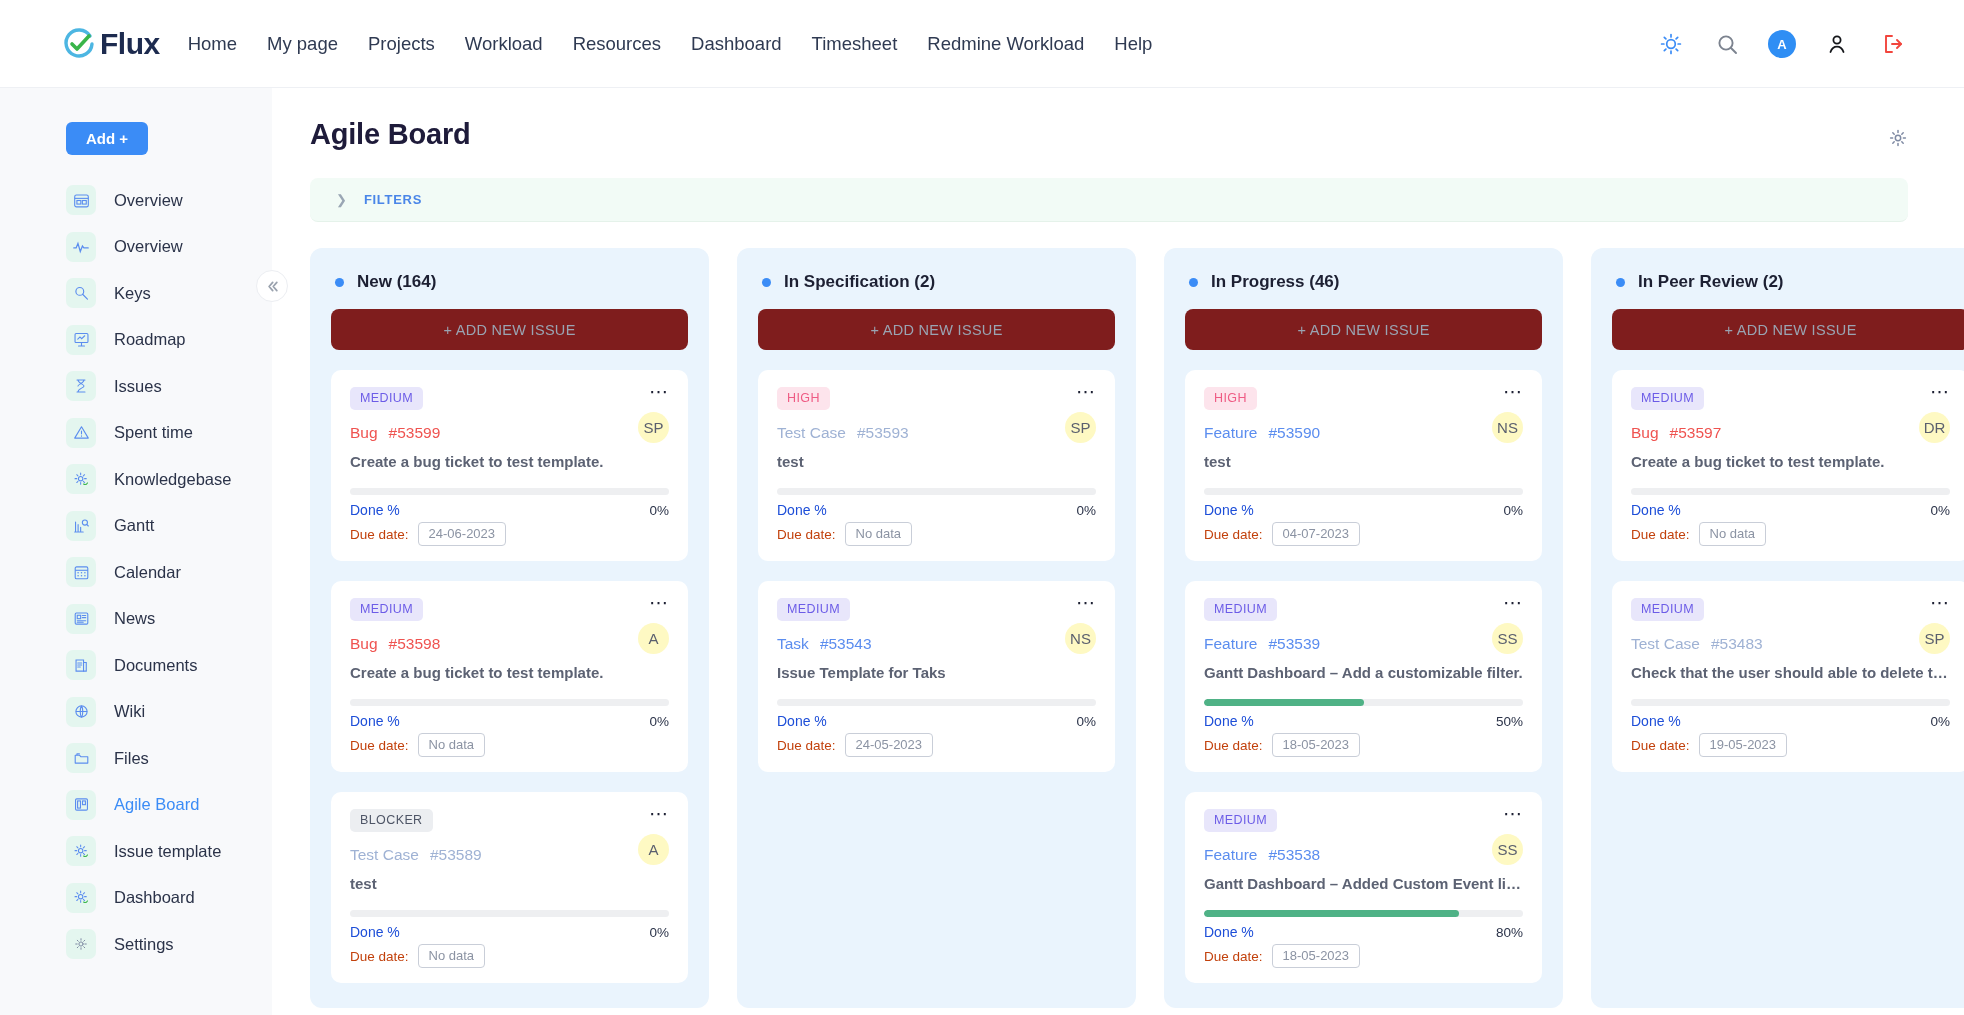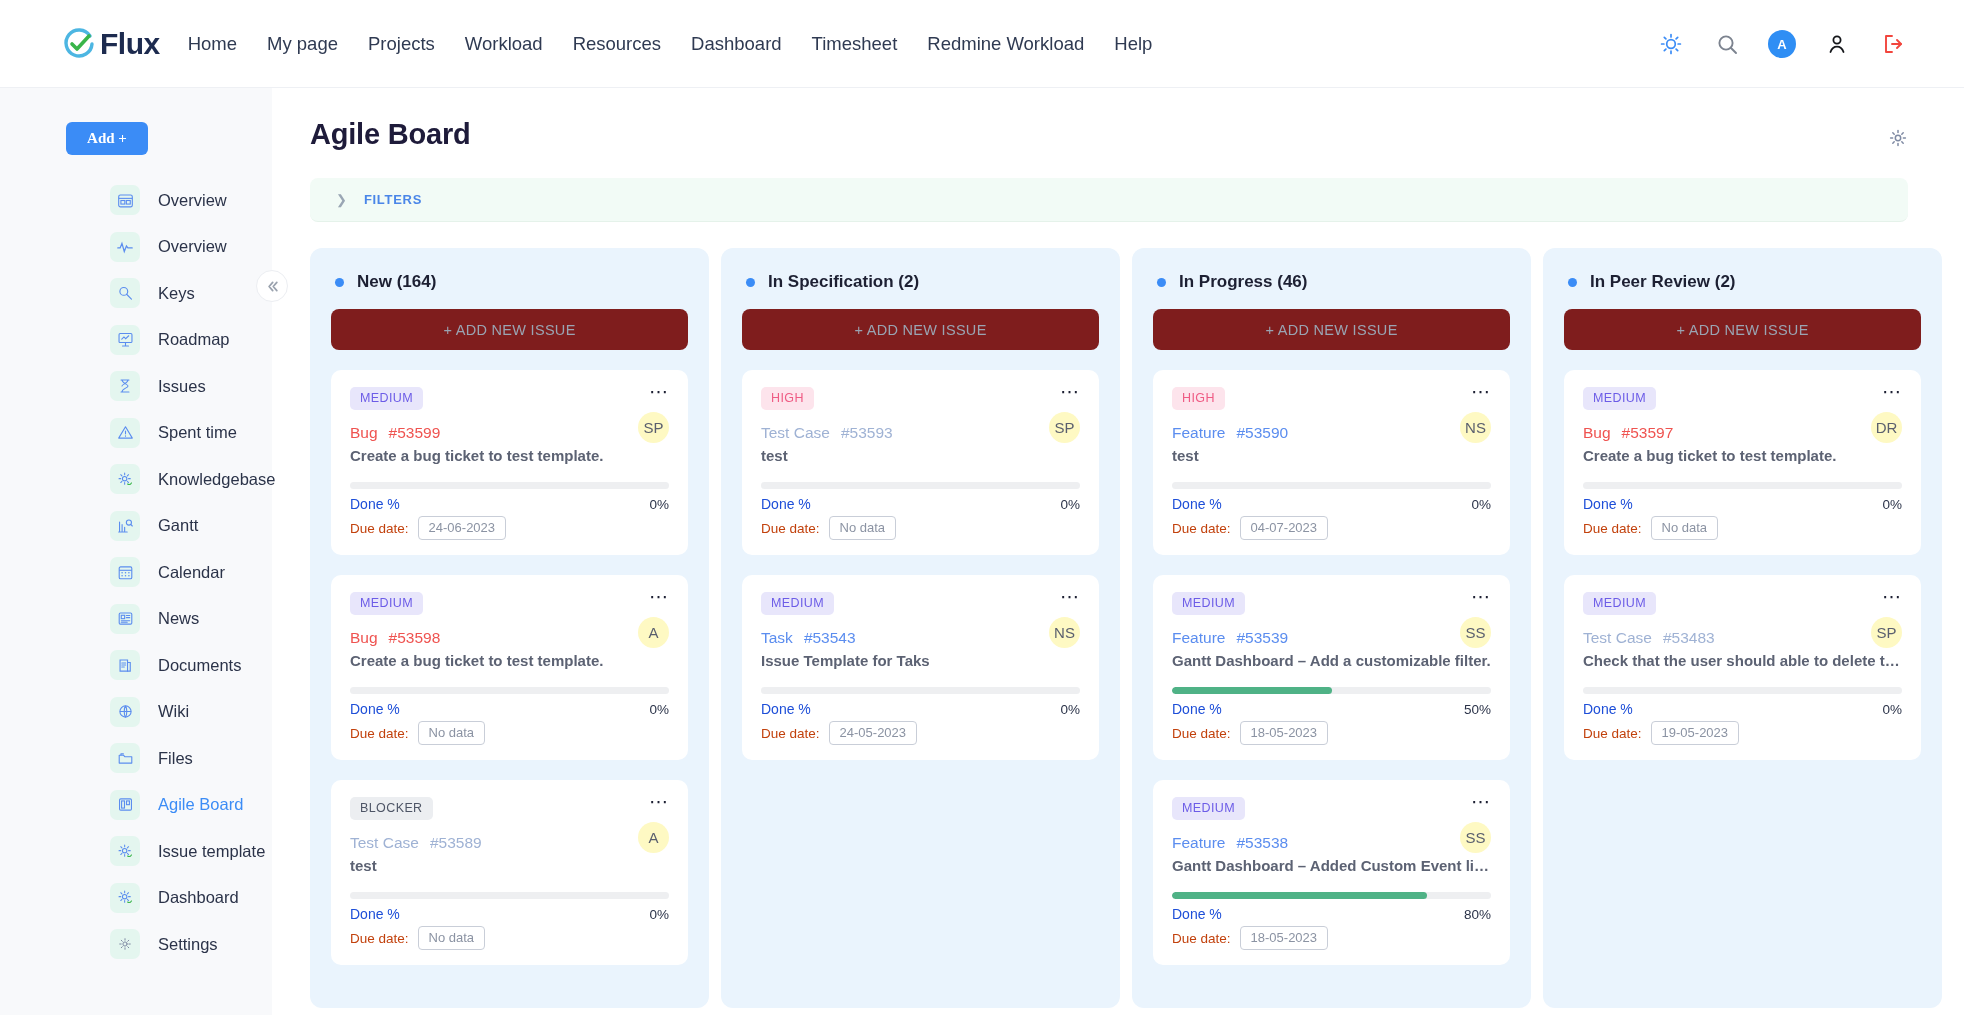--- a/index.html
+++ b/index.html
@@ -63,30 +63,29 @@
     position: relative;
     flex: none;
   }
   .add-btn {
     margin: 0 0 22px 66px;
     width: 82px; height: 33px;
     background: #3b8cf6;
     color: #fff;
     border: none; border-radius: 6px;
     font-size: 15px; font-weight: bold;
-    font-family: Liberation Serif, serif;
+    font-family: Liberation Sans, sans-serif;
     cursor: pointer;
   }
   .side-item {
     display: flex; align-items: center; gap: 18px;
     padding: 6px 0 6px 66px;
     height: 46.5px;
     cursor: pointer;
     text-decoration: none;
-    margin-left: 44px;
   }
   .side-icon {
     width: 30px; height: 30px; flex: none;
     background: #e4f6ef;
     border-radius: 7px;
     display: flex; align-items: center; justify-content: center;
   }
   .side-label { font-size: 16.5px; color: #2b3349; }
   .side-item.active .side-label { color: #3b8cf6; }
   .collapse-btn {
@@ -130,21 +129,21 @@
   .filters-label {
     color: #4a86e8; font-size: 13px; font-weight: bold;
     letter-spacing: 0.7px;
     padding-left: 7px;
   }
 
   
   .board {
     margin-top: 26px;
     display: flex;
-    gap: 12px;
+    gap: 28px;
     align-items: flex-start;
     height: 760px;
   }
   .col {
     width: 399px;
     flex: none;
     background: #eaf4fd;
     border-radius: 12px;
     padding: 24px 21px 16px 21px;
     height: 100%;
@@ -204,21 +203,21 @@
     width: 31px; height: 31px;
     border-radius: 50%;
     background: #fef9c3;
     color: #5a5f6e;
     font-size: 15px;
     display: flex; align-items: center; justify-content: center;
     margin-top: -10px;
     flex: none;
   }
   .card-subject {
-    margin-top: 4px;
+    margin-top: 10px;
     font-size: 15px; font-weight: bold;
     color: #5c6273;
     white-space: nowrap; overflow: hidden; text-overflow: ellipsis;
   }
   .progress-track {
     margin-top: 18px;
     height: 7px;
     background: #eeeff1;
     border-radius: 4px;
     overflow: hidden;

